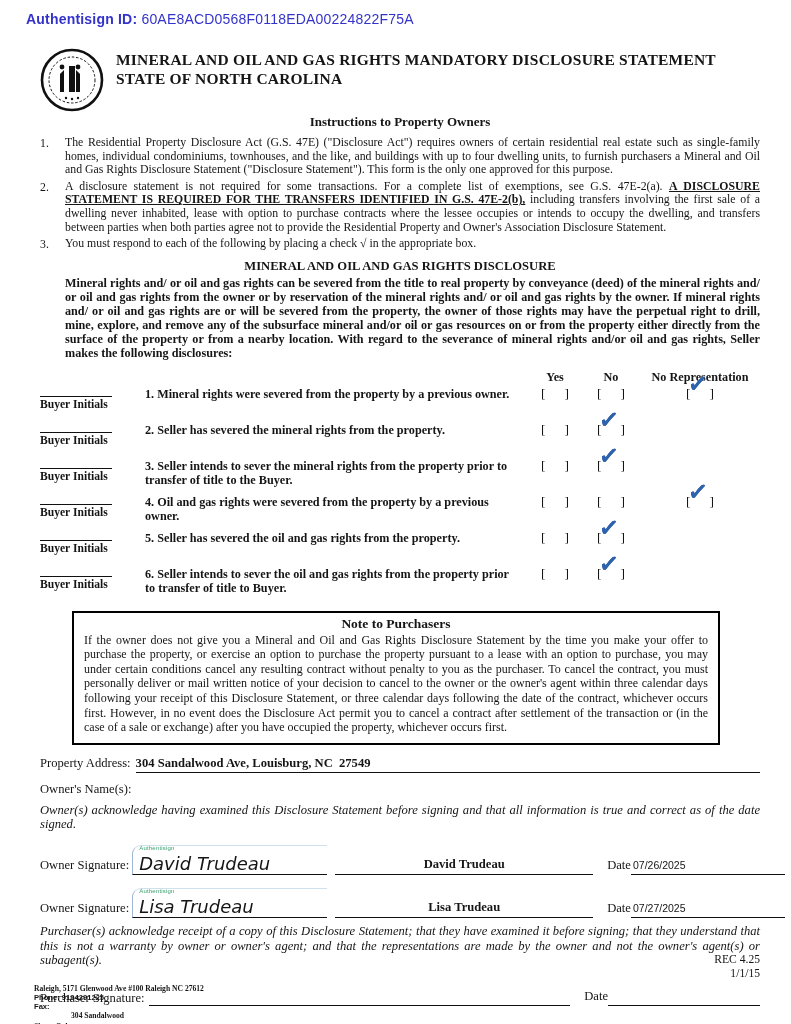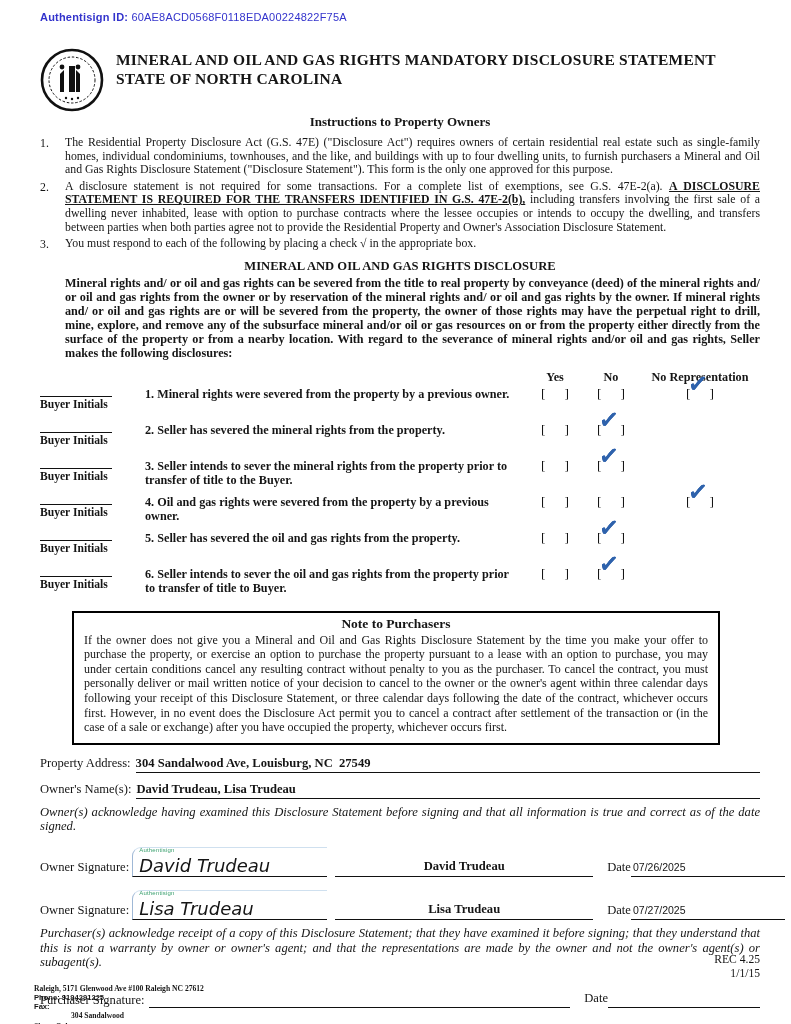--- a/index.html
+++ b/index.html
@@ -1,22 +1,22 @@
 <!DOCTYPE html>
 <html><head>
 <meta charset="utf-8">
 <style>
   html,body{margin:0;padding:0;background:#e8e8e8;}
   .page{position:relative;width:791px;height:1024px;background:#ffffff;margin:0 auto;
         font-family:"Liberation Serif",serif;color:#151515;overflow:hidden;}
   .content{position:absolute;top:46px;left:40px;right:31px;}
 
   
-  .auth{position:absolute;top:11px;left:40px;font-family:"Liberation Sans",sans-serif;
-        font-size:11px;color:#3333cc;letter-spacing:.2px;filter:blur(.3px);}
+  .auth{position:absolute;top:11px;left:26px;font-family:"Liberation Sans",sans-serif;
+        font-size:14px;color:#3333cc;letter-spacing:.2px;filter:blur(.3px);}
   .auth b{font-weight:bold;}
 
   
   .hdr{display:flex;align-items:flex-start;}
   .seal{width:64px;height:64px;flex:0 0 64px;margin-top:2px;}
   .hdr-titles{margin-left:12px;padding-top:4px;}
   .hdr-line{font-weight:bold;font-size:15.5px;line-height:19px;letter-spacing:.2px;}
   .instr-title{text-align:center;font-weight:bold;font-size:13px;margin-top:2px;}
 
   
@@ -221,21 +221,20 @@
       <div class="note-body">If the owner does not give you a Mineral and Oil and Gas Rights Disclosure Statement by the time you make your offer to purchase the property, or exercise an option to purchase the property pursuant to a lease with an option to purchase, you may under certain conditions cancel any resulting contract without penalty to you as the purchaser. To cancel the contract, you must personally deliver or mail written notice of your decision to cancel to the owner or the owner's agent within three calendar days following your receipt of this Disclosure Statement, or three calendar days following the date of the contract, whichever occurs first. However, in no event does the Disclosure Act permit you to cancel a contract after settlement of the transaction or (in the case of a sale or exchange) after you have occupied the property, whichever occurs first.</div>
     </div>
 
     <div class="fieldline">
       <span class="lbl">Property Address:</span>
       <span class="val">304 Sandalwood Ave, Louisburg, NC  27549</span>
     </div>
 
     <div class="fieldline" style="margin-top:9px;">
       <span class="lbl">Owner's Name(s):</span>
-      <span class="val">David Trudeau, Lisa Trudeau</span>
     </div>
 
     <div class="ack">Owner(s) acknowledge having examined this Disclosure Statement before signing and that all information is true and  correct as of the date signed.</div>
 
     <div class="sigrow">
       <span class="lbl">Owner Signature:</span>
       <span class="sigbox">
         <span class="authtag">Authentisign</span>
         <span class="sig-script">David Trudeau</span>
       </span>

